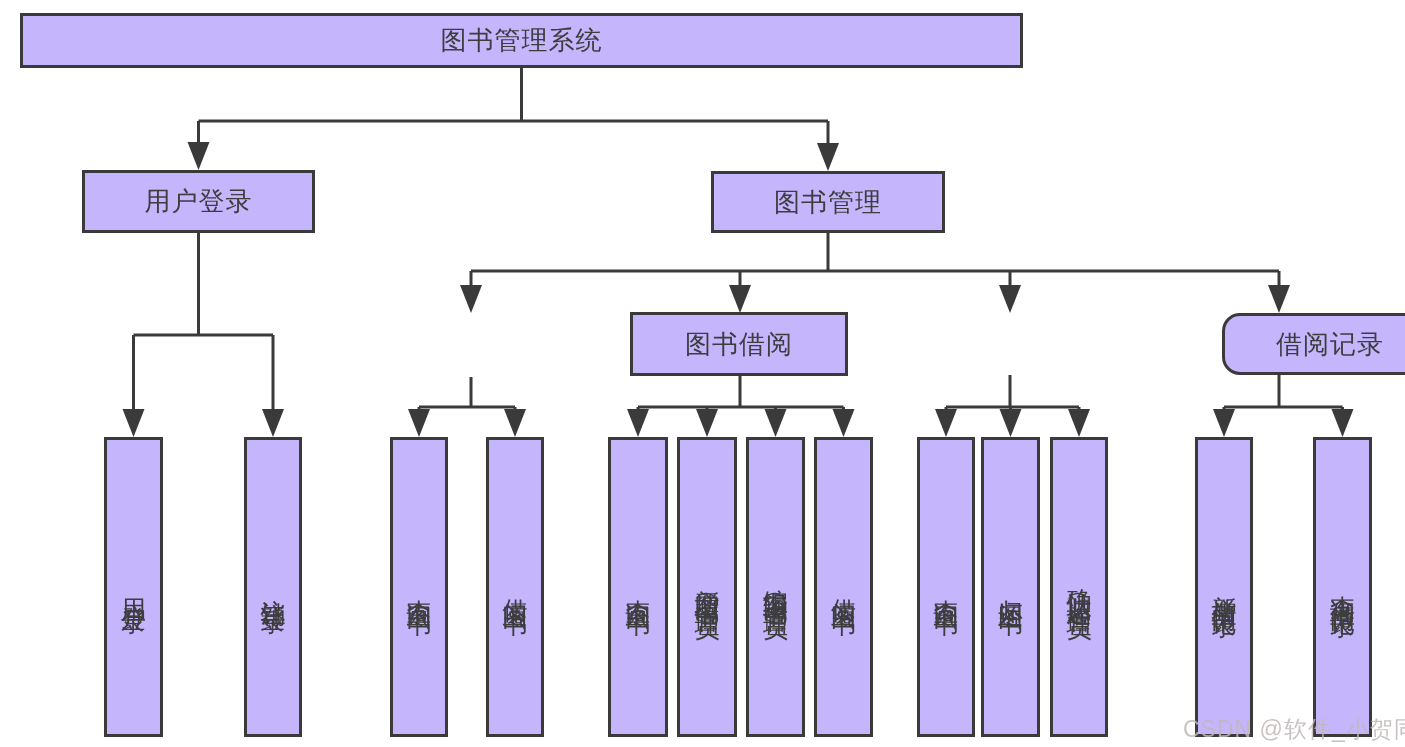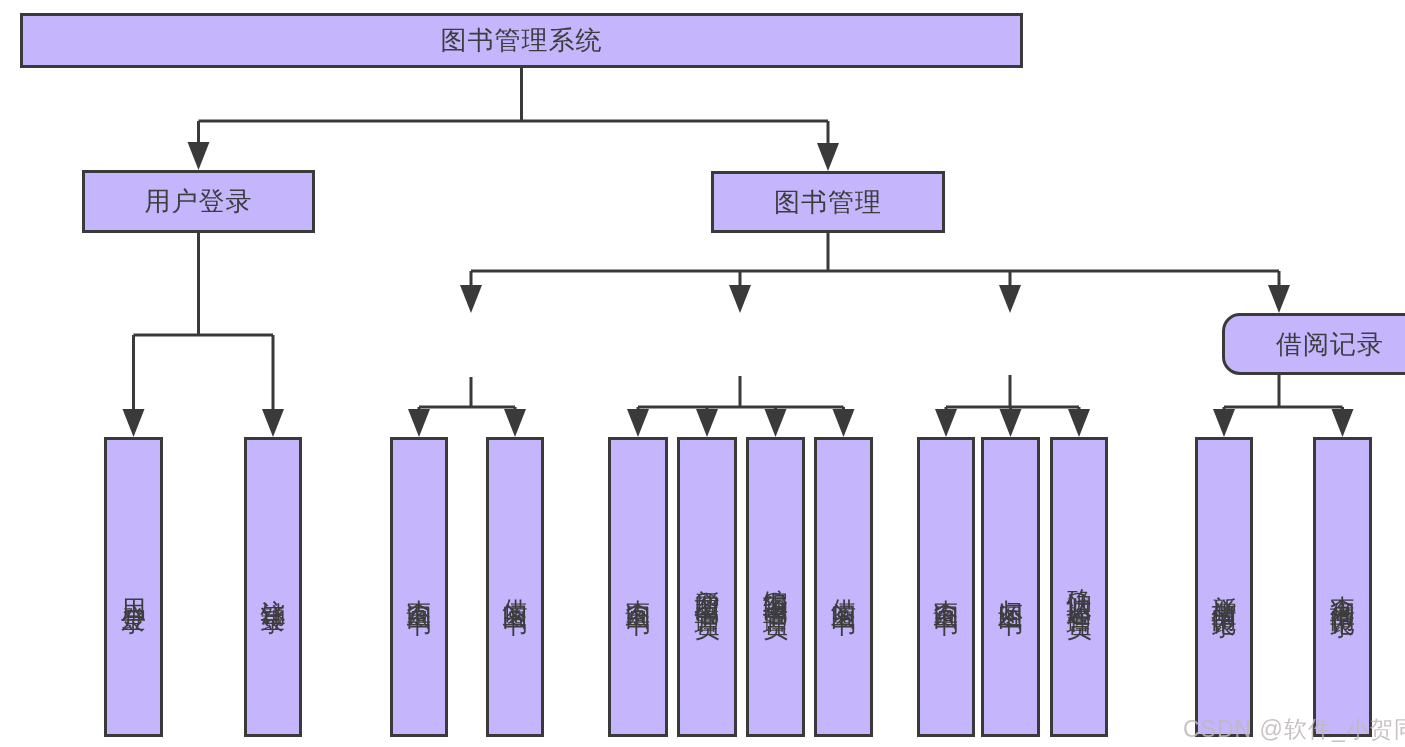--- a/index.html
+++ b/index.html
@@ -112,20 +112,23 @@
     <span>图书管理系统</span>
   </div>
 
   <div class="node hbox" style="left:82px;top:170px;width:233px;height:63px;">
     <span>用户登录</span>
   </div>
   <div class="node hbox" style="left:711px;top:171px;width:234px;height:62px;">
     <span>图书管理</span>
   </div>
 
+  <div class="node hbox" style="left:630px;top:312px;width:218px;height:64px;">
+    <span>图书借阅</span>
+  </div>
   <div class="node hbox" style="left:1222px;top:313px;width:216px;height:62px;border-radius:18px;">
     <span>借阅记录</span>
   </div>
 
   <div class="node vbox" style="left:104px;width:59px;">
     <span class="vlabel">用户登录</span>
   </div>
   <div class="node vbox" style="left:244px;width:58px;">
     <span class="vlabel">注销登录</span>
   </div>

